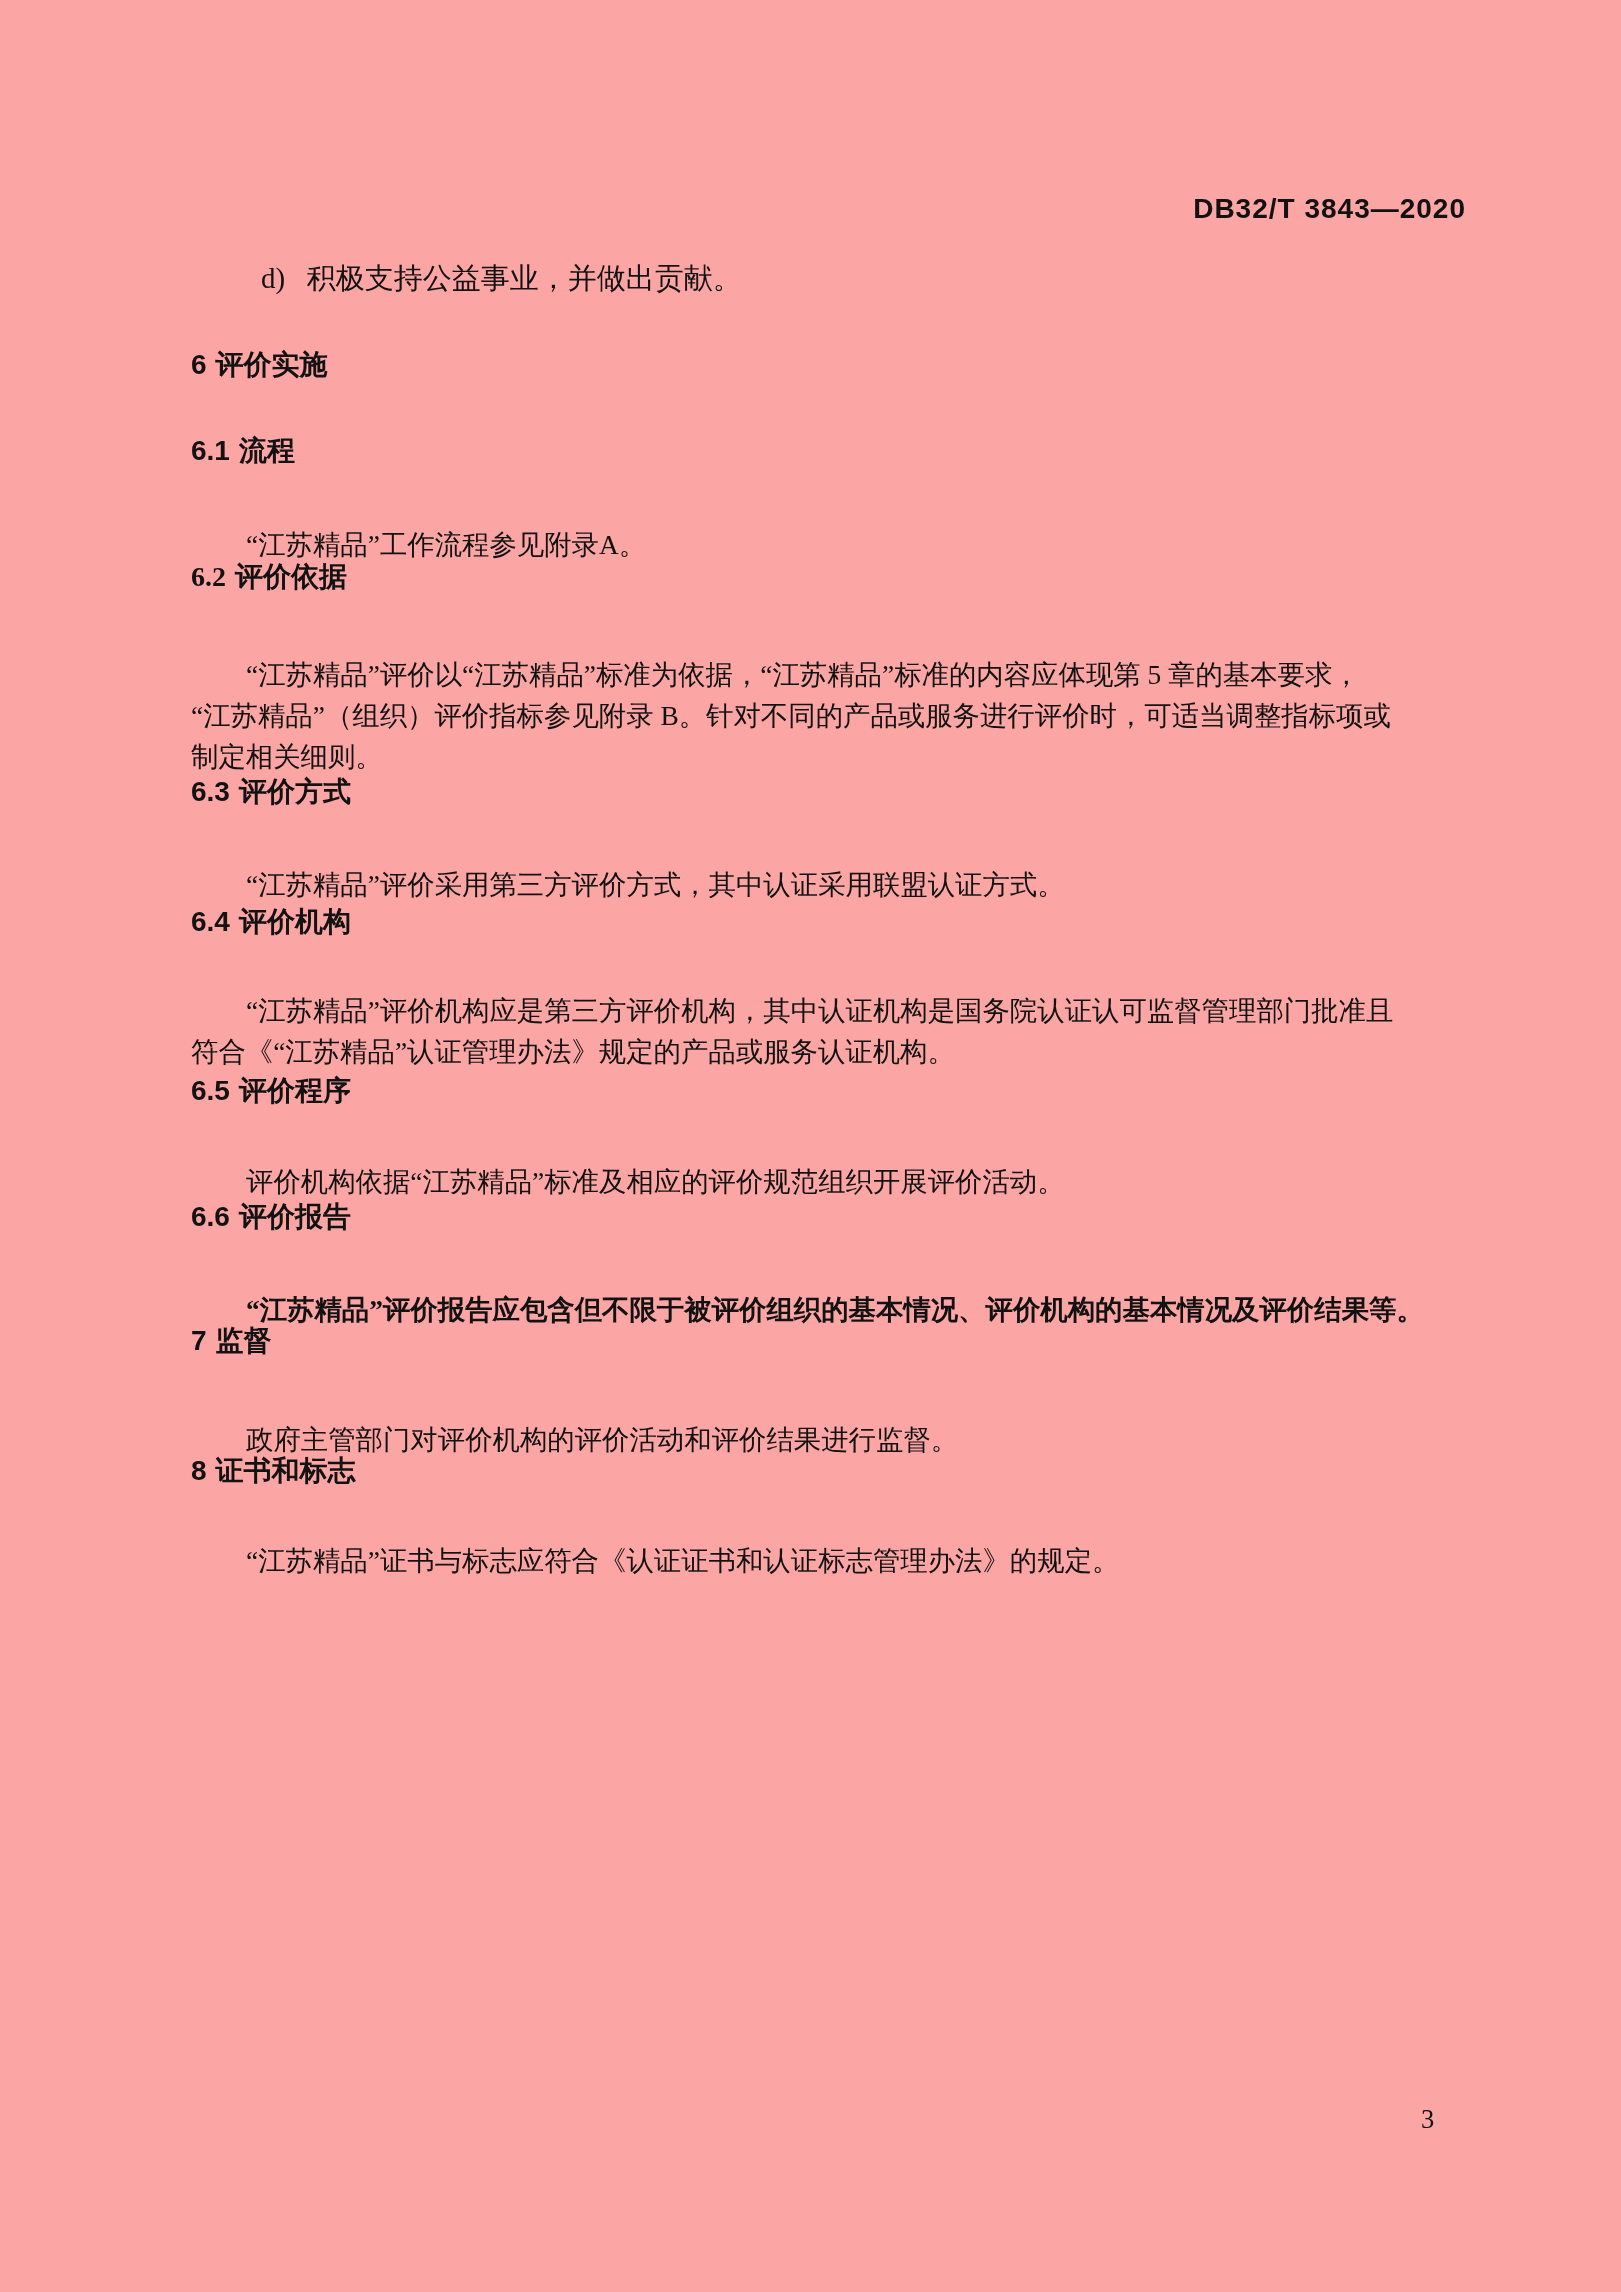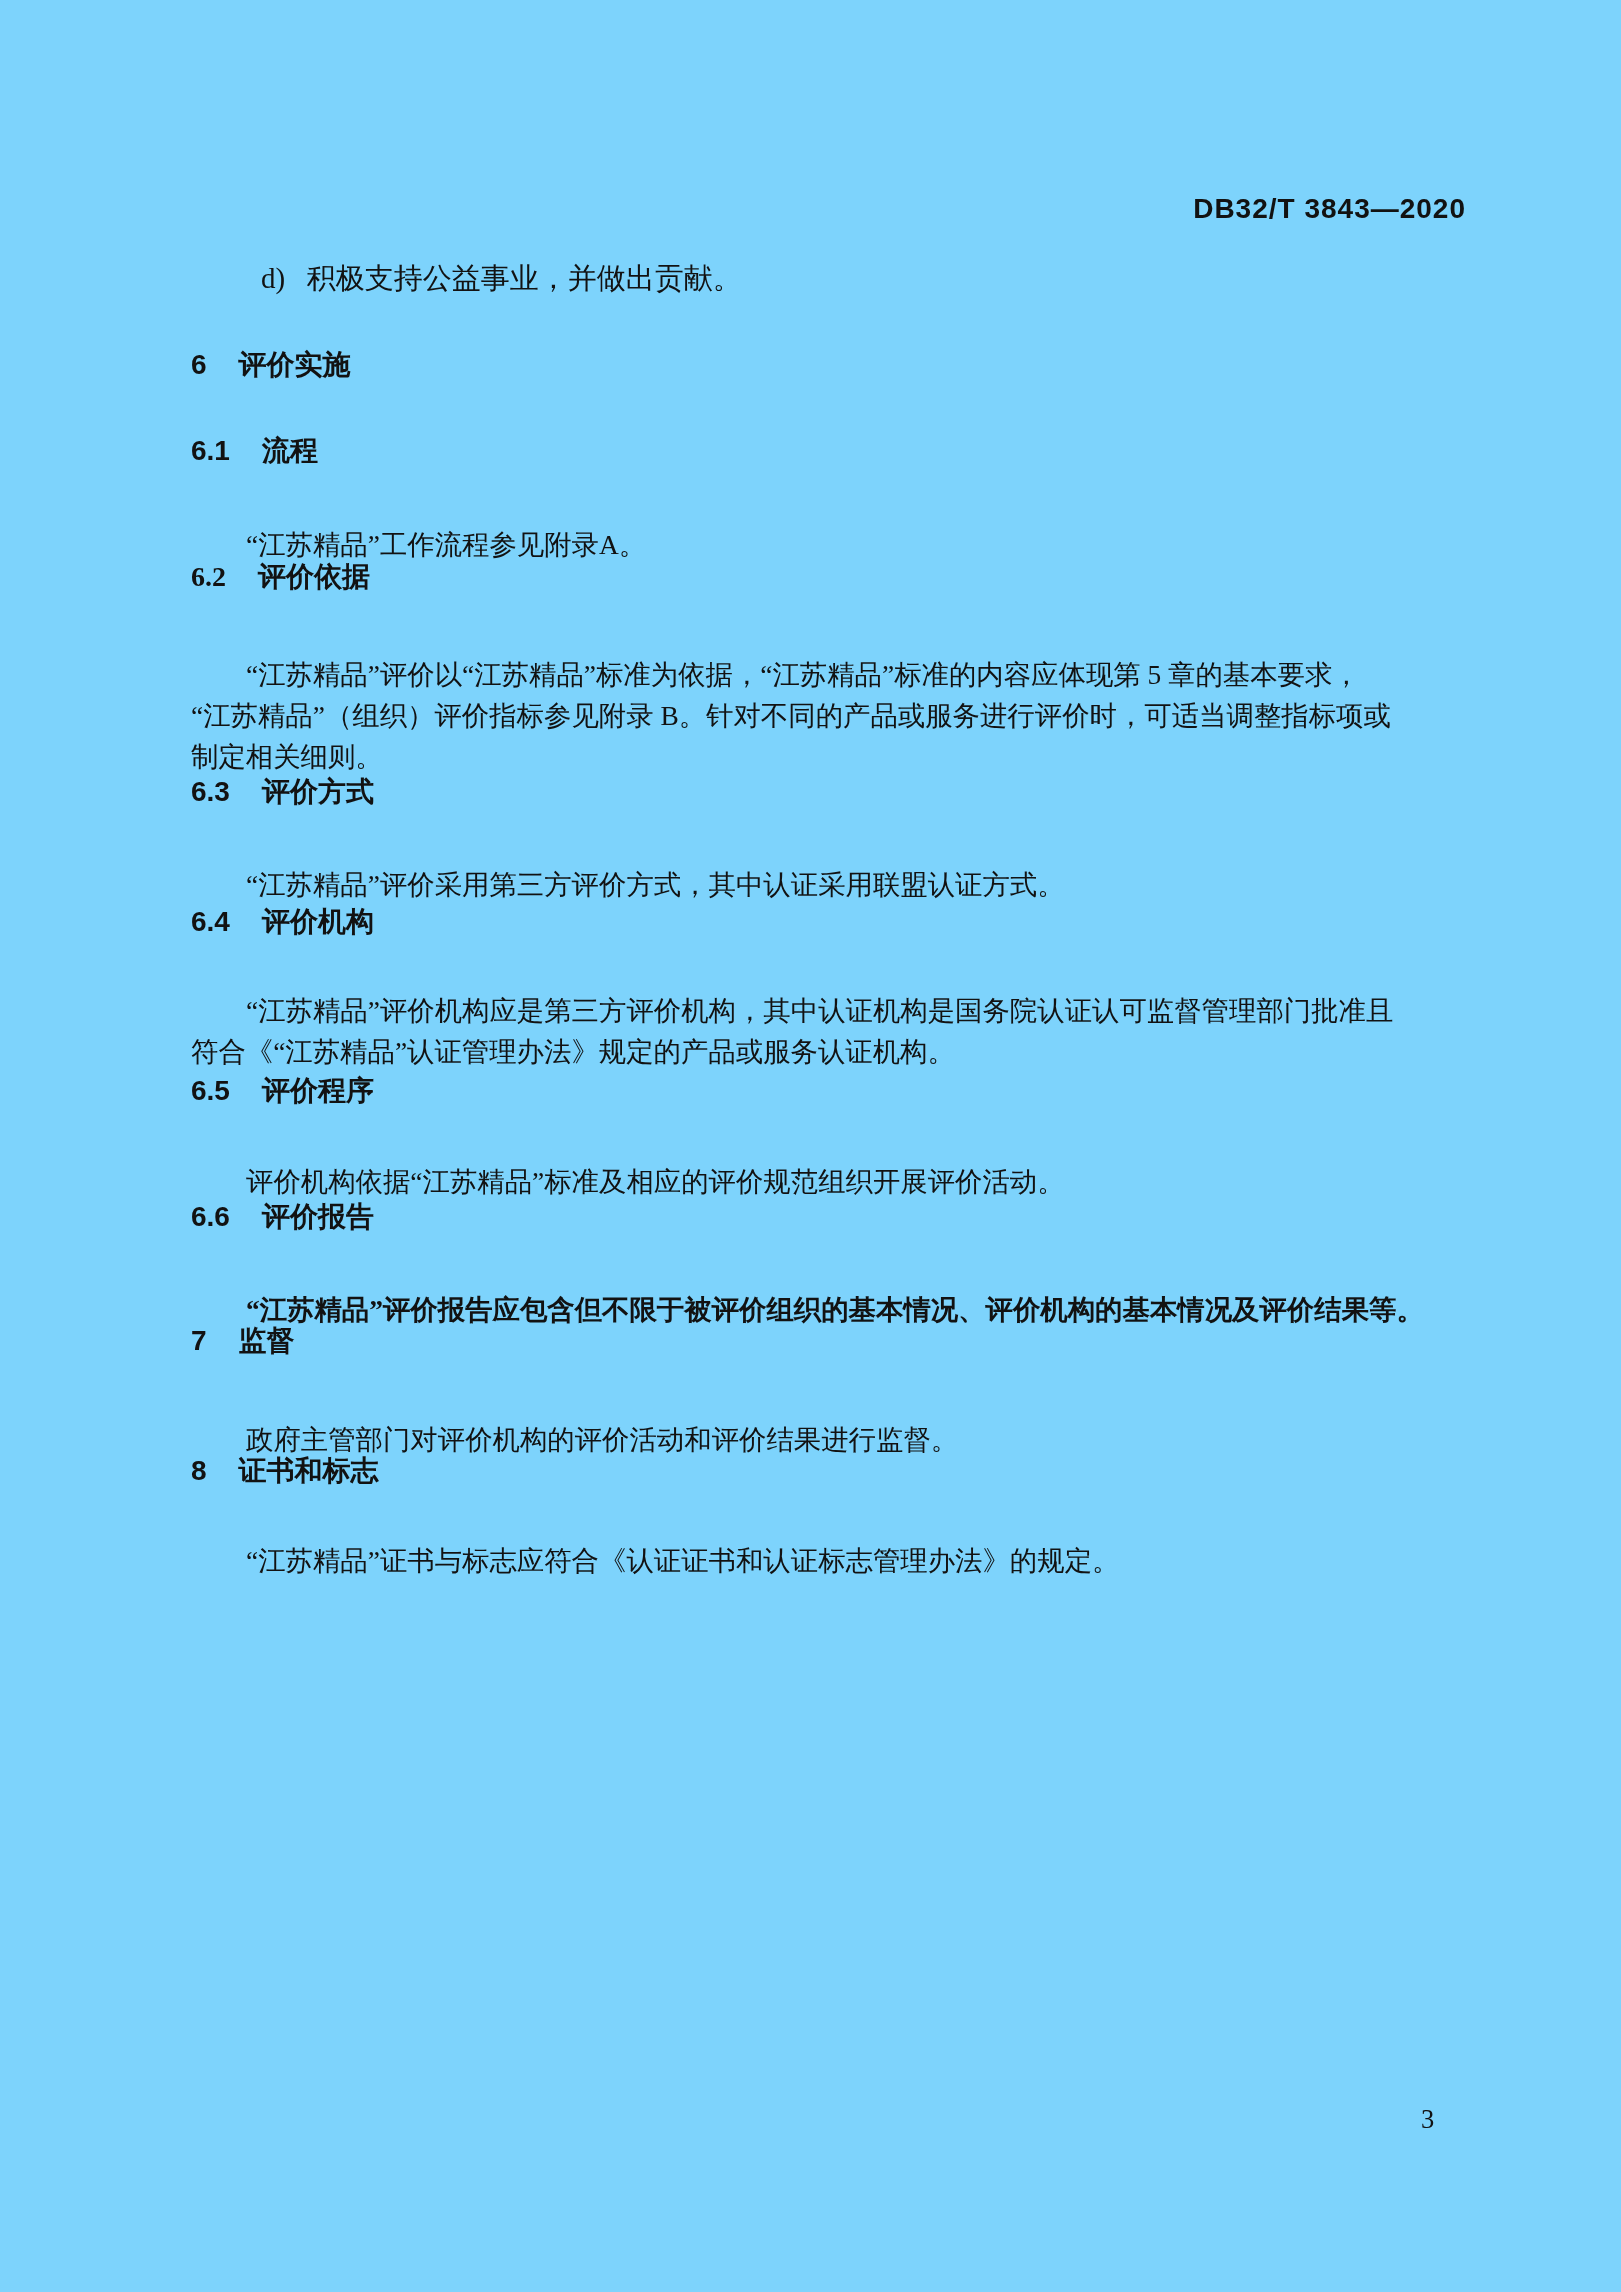--- a/index.html
+++ b/index.html
@@ -4,21 +4,21 @@
 <style>
   html, body {
     margin: 0;
     padding: 0;
     background: #e8e8e8;
   }
   .page {
     position: relative;
     width: 1621px;
     height: 2293px;
-    background: #7dd3fc;
+    background: #fca5a5;
     color: #121212;
     font-family: "Liberation Serif", "DejaVu Serif", serif;
     overflow: hidden;
   }
   
   .header-code {
     position: absolute;
     top: 194px;
     right: 155px;
     font-family: "Liberation Sans", "DejaVu Sans", sans-serif;
@@ -42,21 +42,21 @@
   .heading {
     position: absolute;
     left: 191px;
     font-family: "Liberation Sans", "DejaVu Sans", sans-serif;
     font-weight: bold;
     font-size: 28px;
     line-height: 1.15;
     white-space: nowrap;
   }
   .heading .h-num { display: inline-block; }
-  .heading .h-title { display: inline-block; margin-left: 32px; }
+  .heading .h-title { display: inline-block; margin-left: 9px; }
   #h6   { top: 349px; }
   #h6-1 { top: 435px; }
   #h6-2 { top: 561px; font-family: Liberation Serif, serif; }
   #h6-3 { top: 776px; }
   #h6-4 { top: 906px; }
   #h6-5 { top: 1075px; text-align: center; }
   #h6-6 { top: 1201px; }
   #h7   { top: 1325px; }
   #h8   { top: 1455px; }
   

